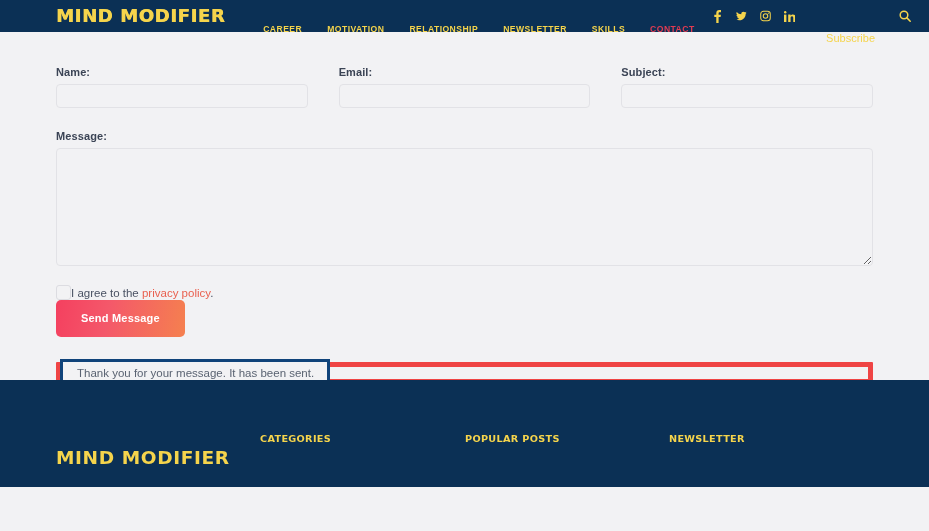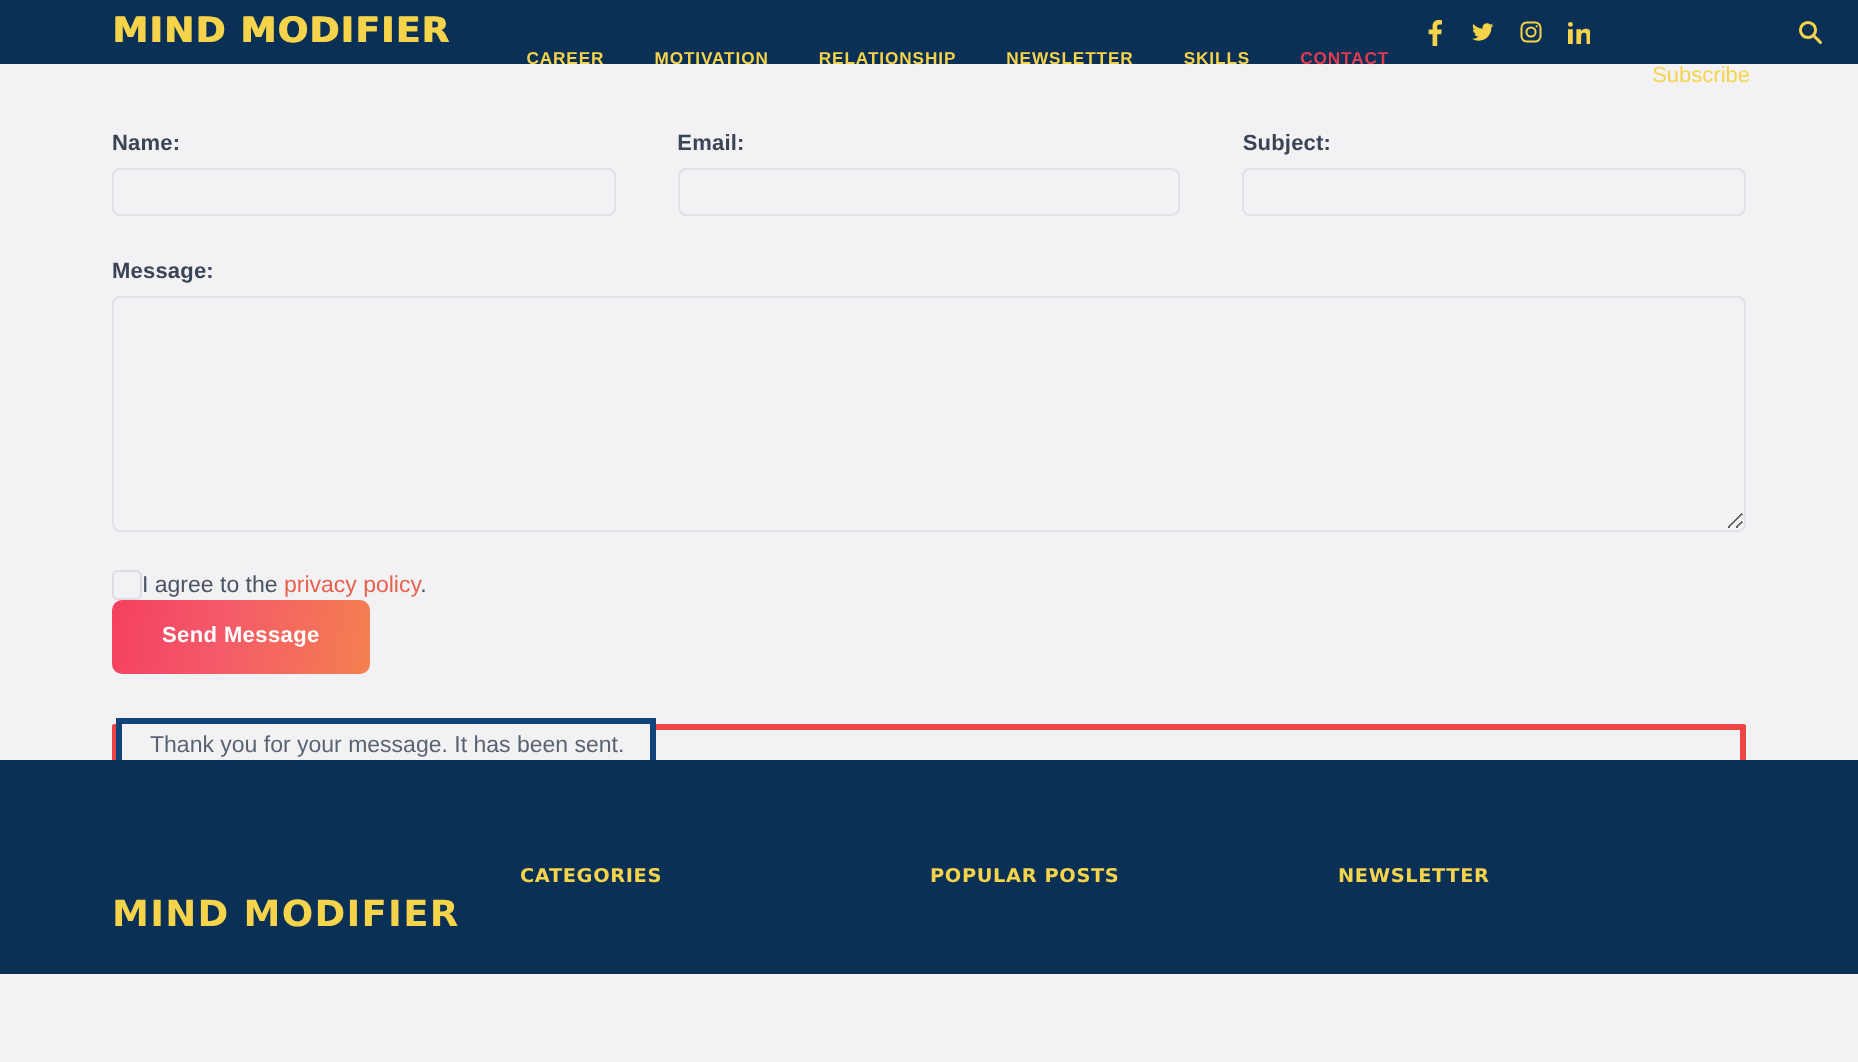--- a/index.html
+++ b/index.html
@@ -165,21 +165,21 @@
     font-weight: 700;
     letter-spacing: 0.2px;
     font-family: "Liberation Sans", sans-serif;
     cursor: pointer;
   }
 
   
   #form-status-wrapper {
     margin-top: 25px;
     height: 22px;
-    border: 3px solid #ef4444;
+    border: 5px solid #ef4444;
     background: #f2f2f4;
     border-radius: 1px;
     display: flex;
     align-items: center;
   }
   #form-status-message {
     margin: -4px 0 -4px -1px;
     height: 28px;
     display: flex;
     align-items: center;

